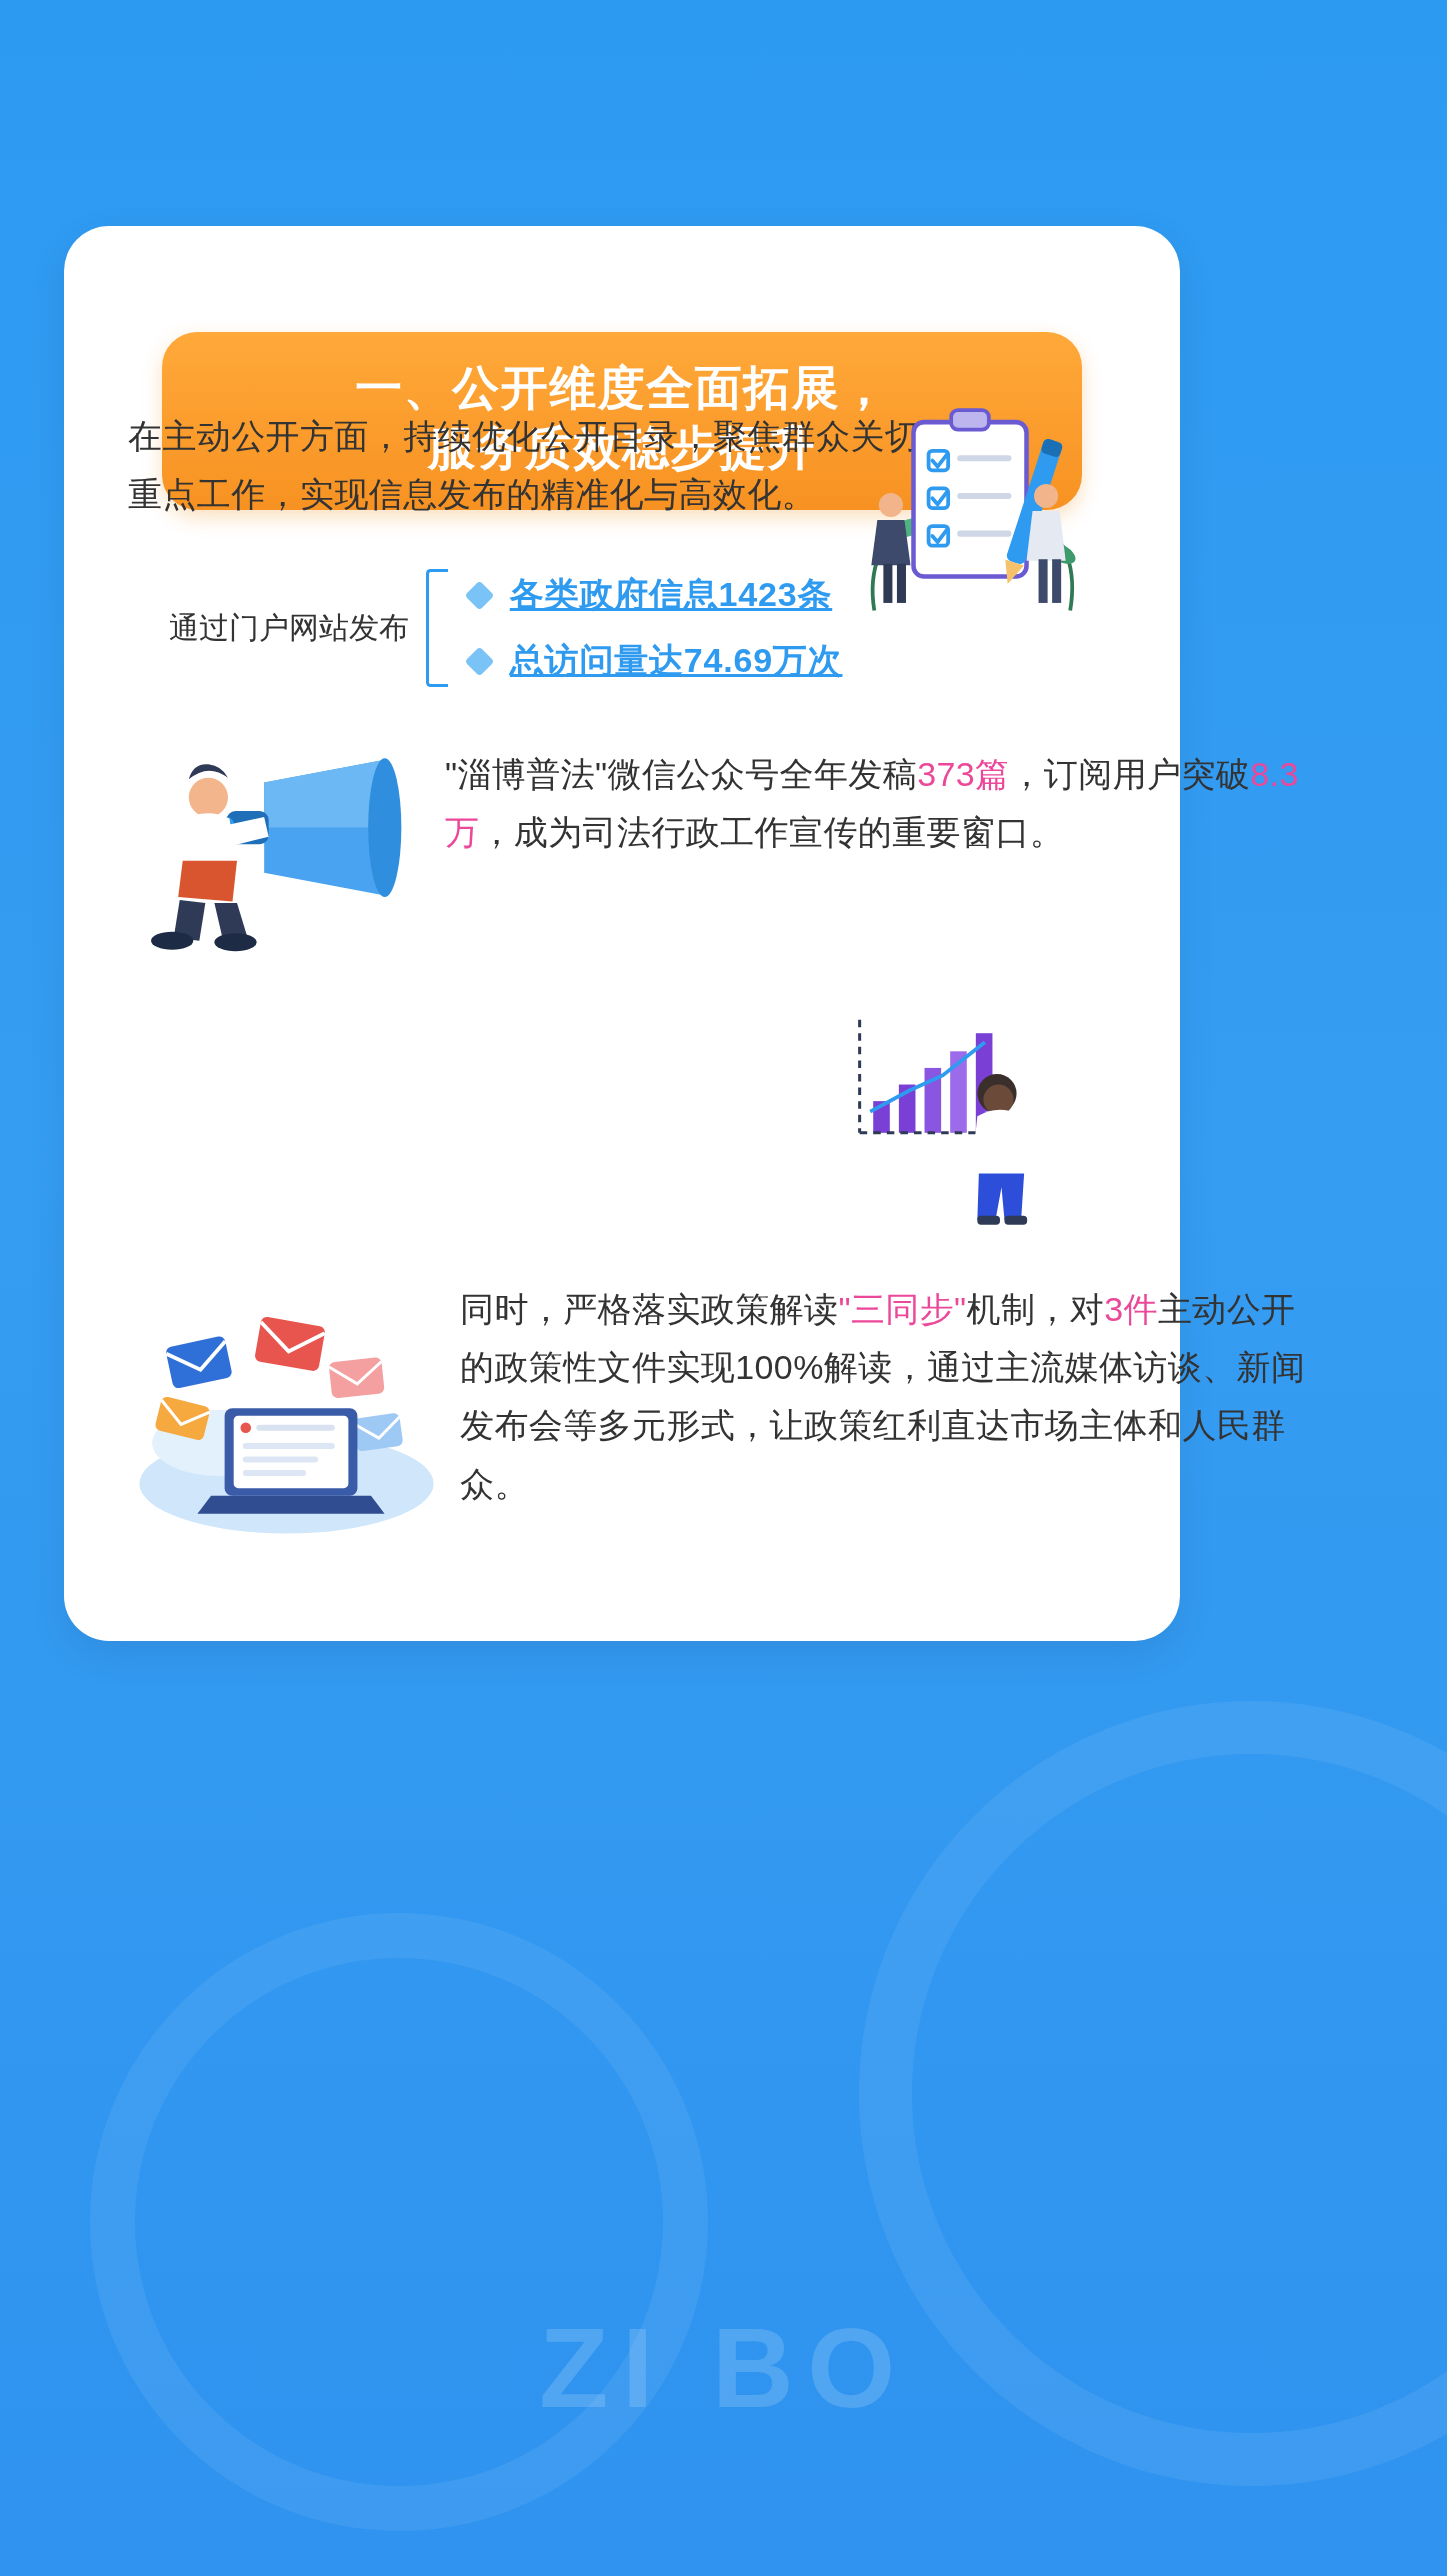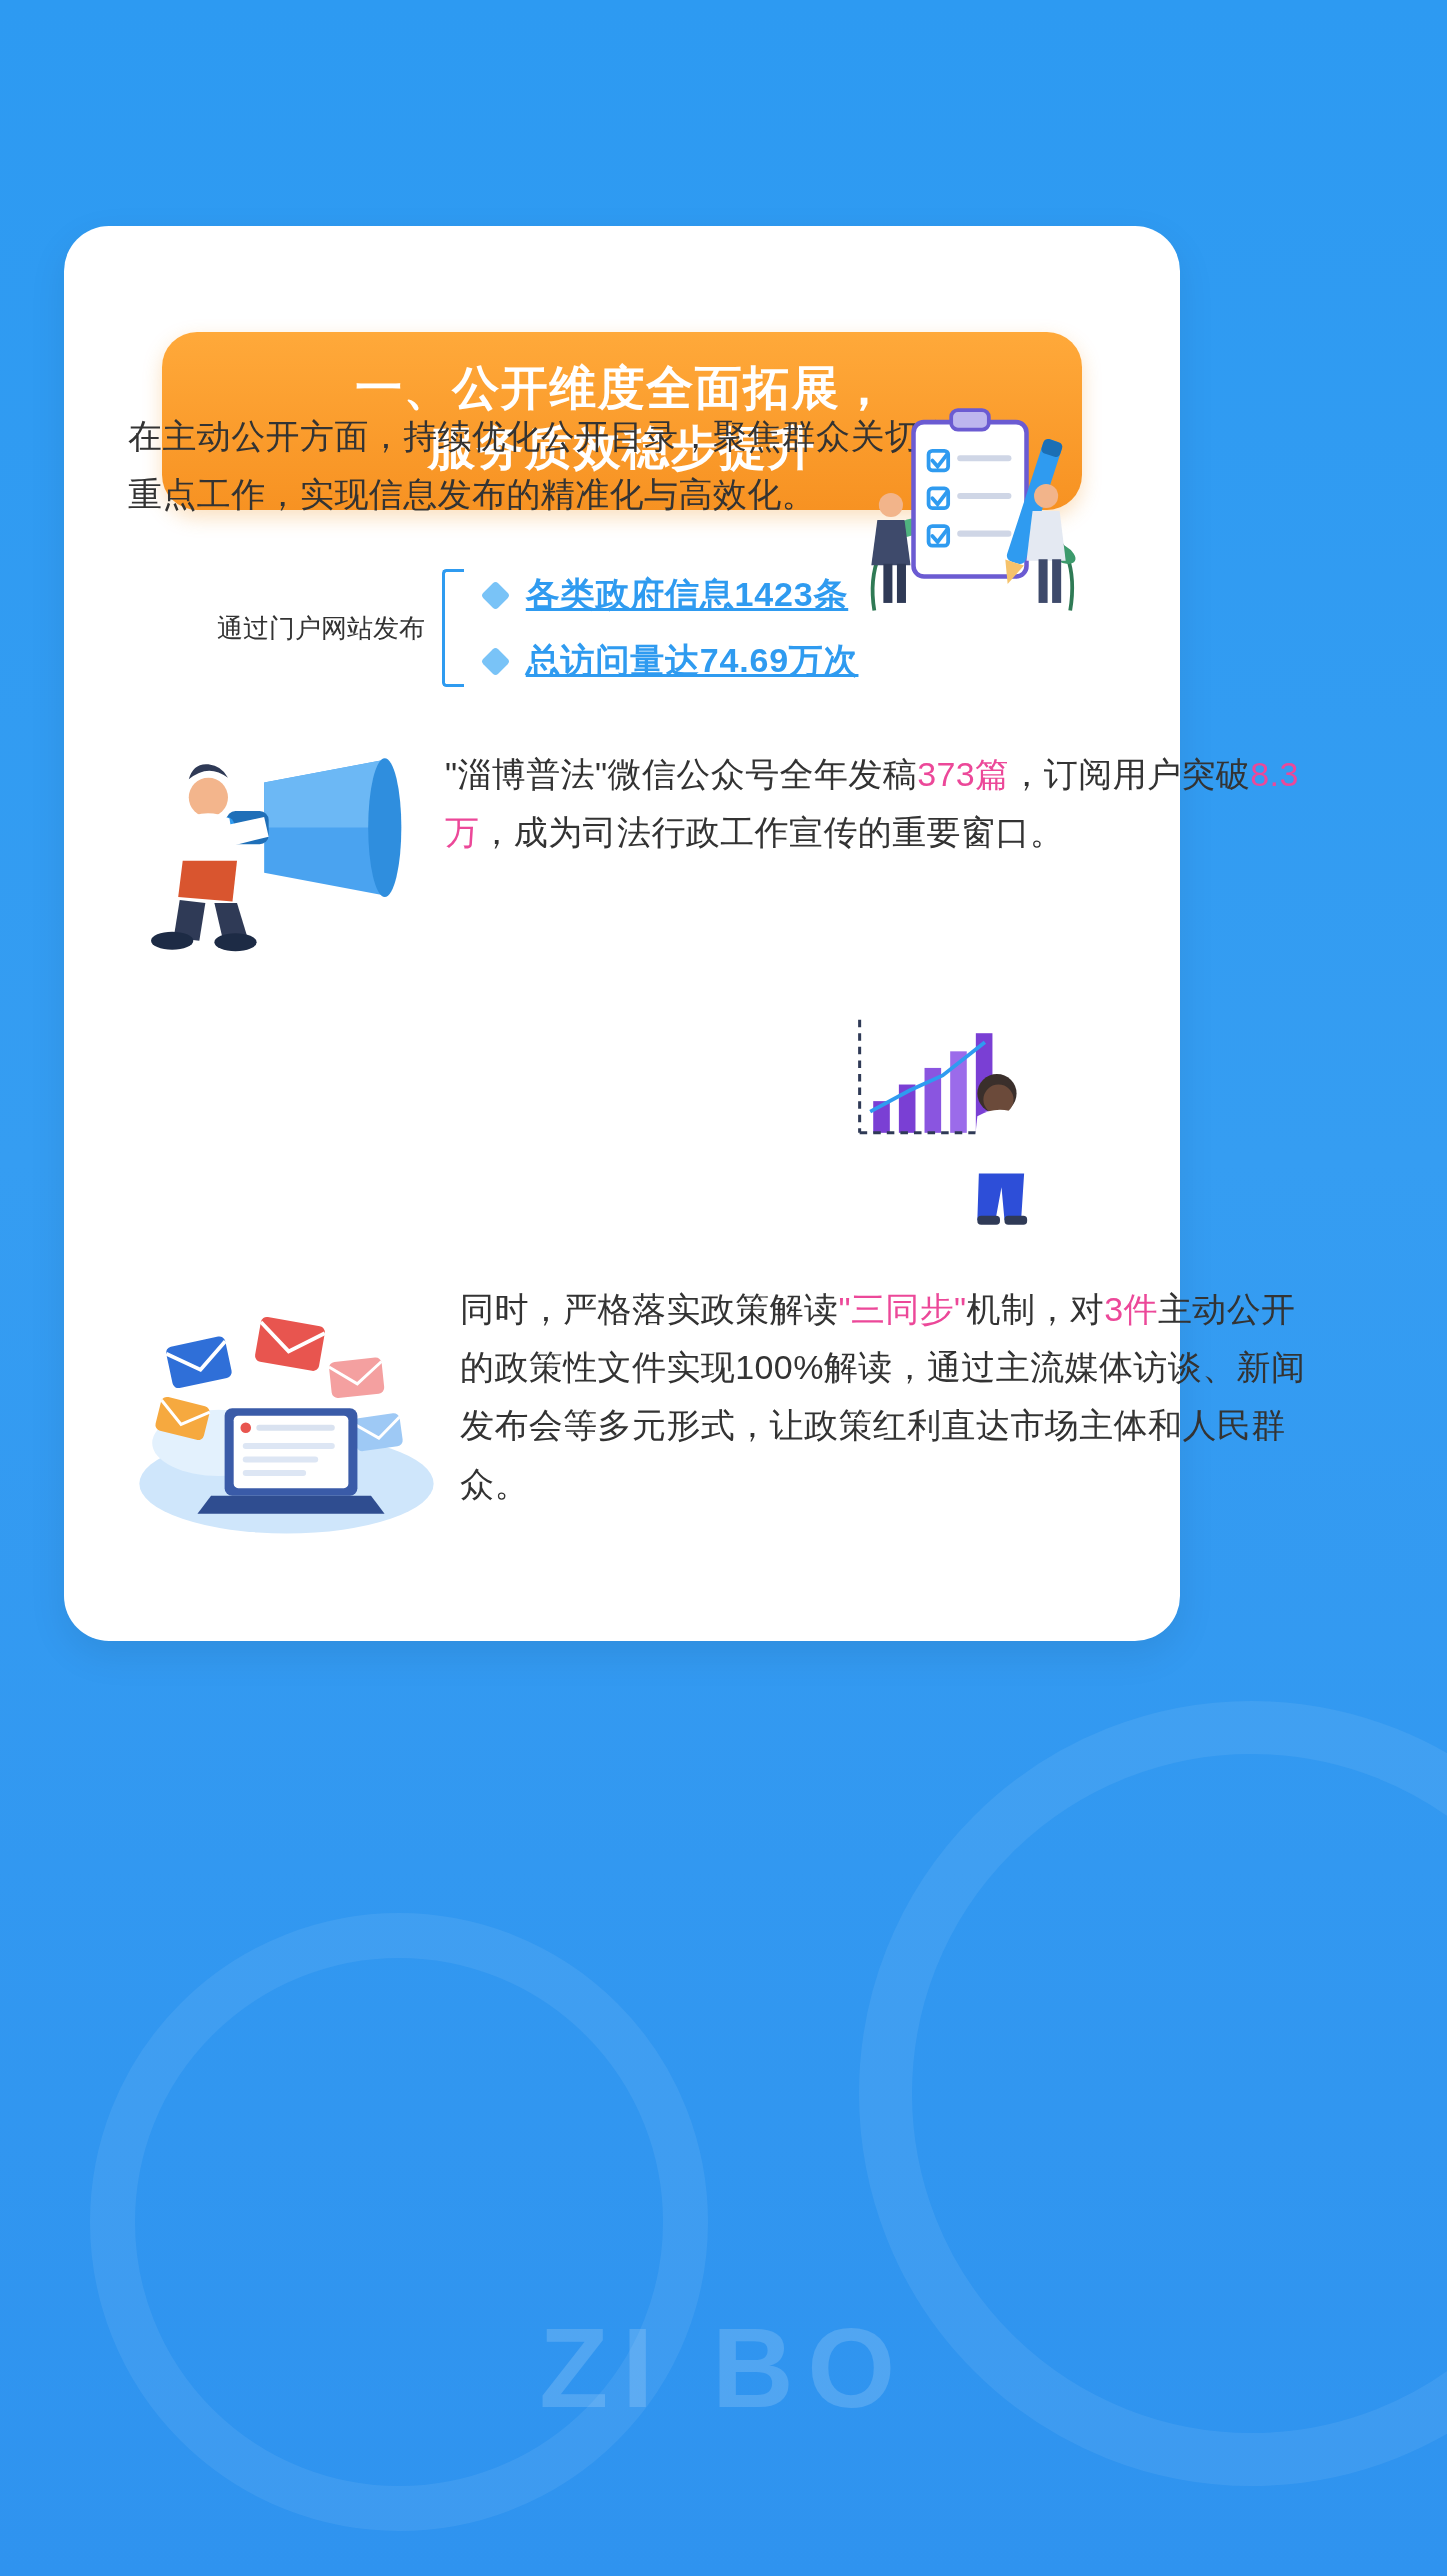--- a/index.html
+++ b/index.html
@@ -106,24 +106,23 @@
     height: 226px;
   }
 
   .list-block {
     margin-top: 41px;
     display: flex;
     align-items: center;
     padding-left: 41px;
   }
   .list-label {
-    font-size: 26px;
+    font-size: 30px;
     color: #333333;
     white-space: nowrap;
-    margin-left: 48px;
   }
   .bracket {
     width: 19.6px;
     align-self: stretch;
     margin: 4.5px 21px 4.5px 16.6px;
     border-left: 3px solid #2f9bf0;
     border-top: 3px solid #2f9bf0;
     border-bottom: 3px solid #2f9bf0;
     border-radius: 4.5px 0 0 4.5px;
   }

